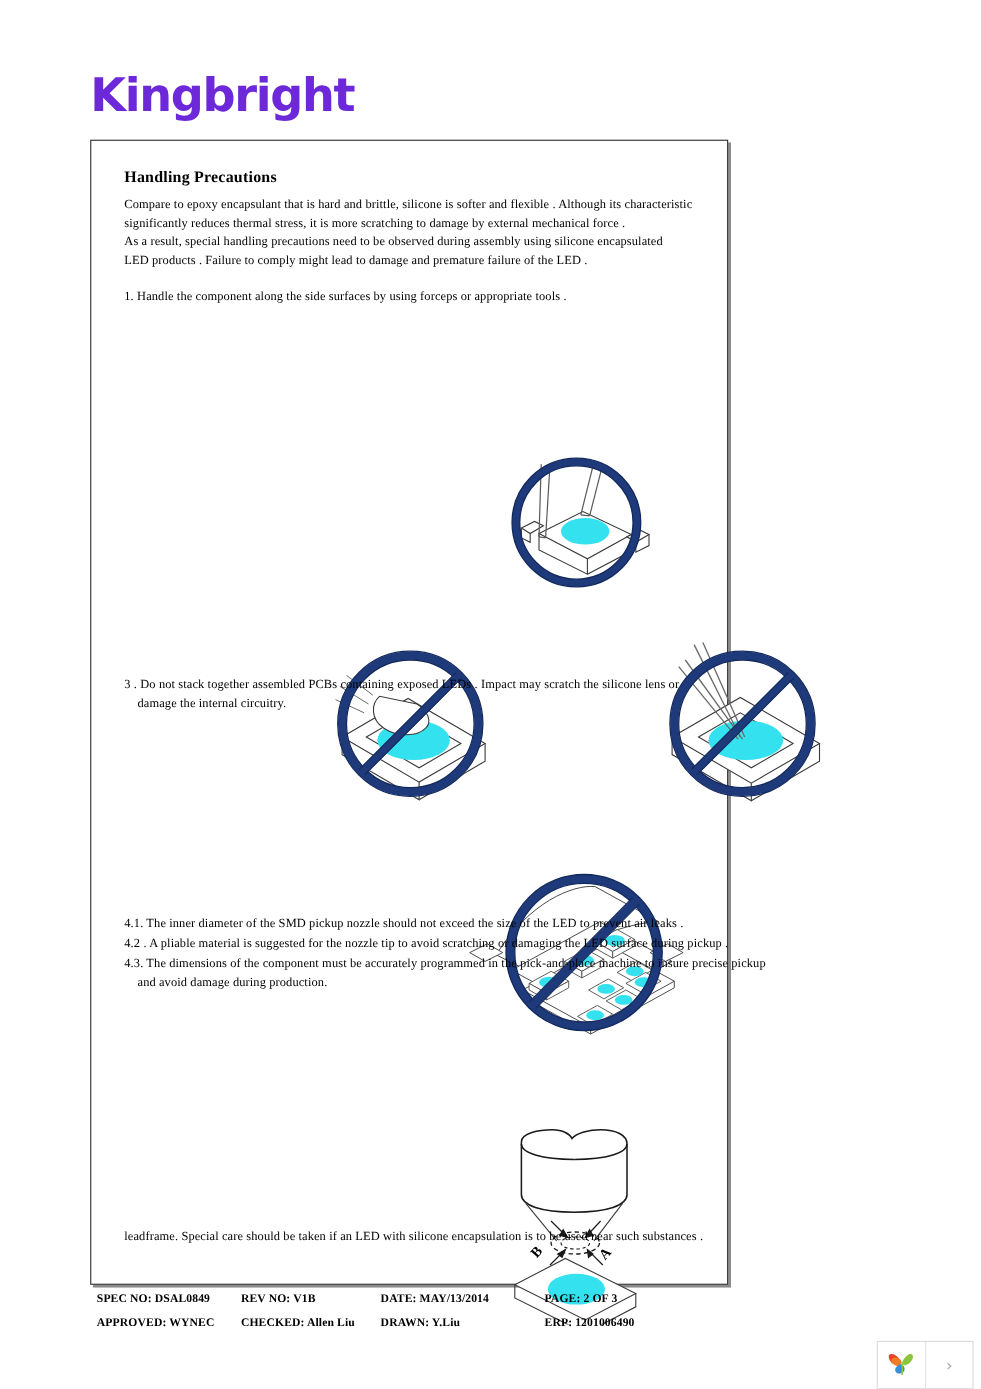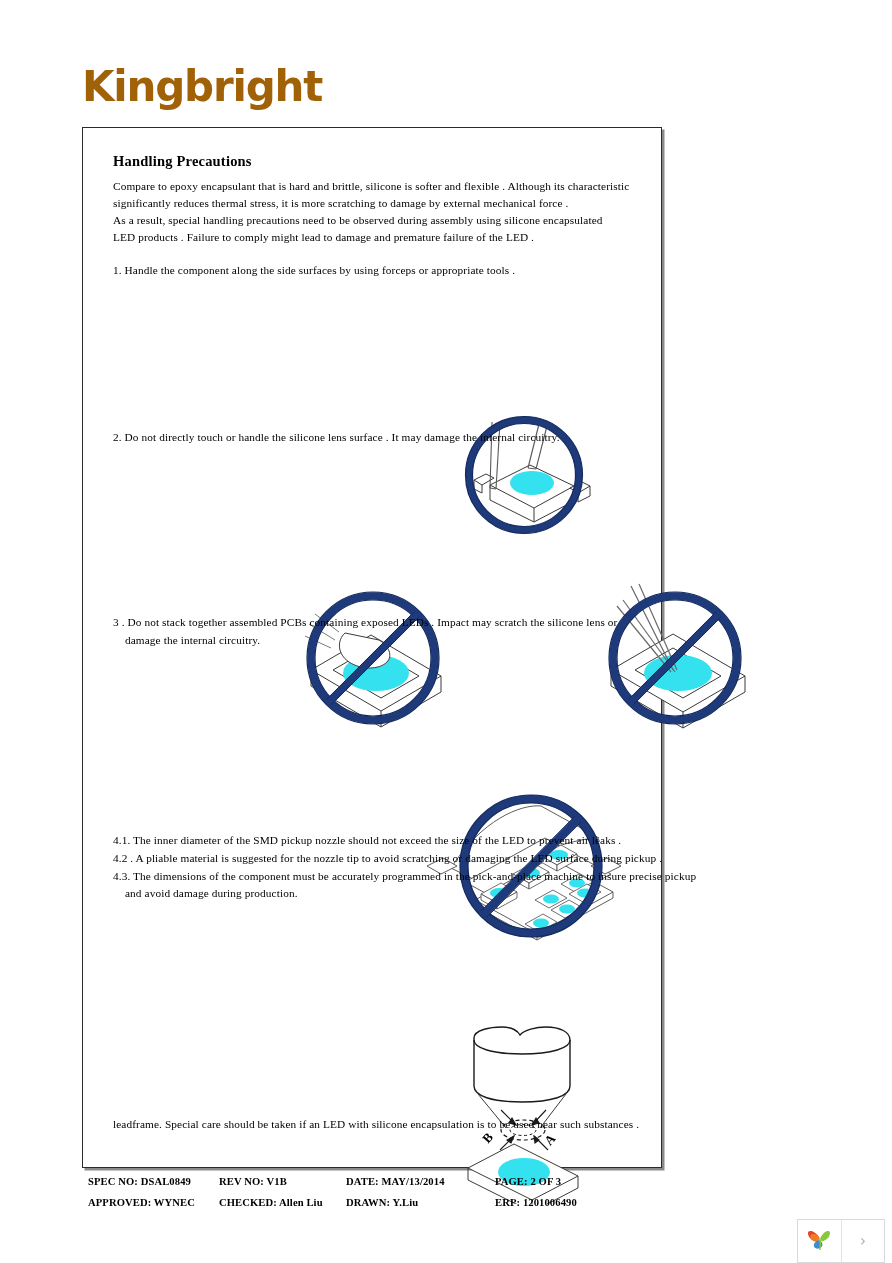--- a/index.html
+++ b/index.html
@@ -19,21 +19,21 @@
 
   
   #brand-logo {
     position: absolute;
     left: 82px;
     top: 66px;
     font-family: "DejaVu Sans", sans-serif;
     font-weight: 700;
     font-size: 42px;
     letter-spacing: -1.2px;
-    color: #a16207;
+    color: #6d28d9;
     line-height: 1;
   }
 
   
   #content-frame {
     position: absolute;
     left: 82px;
     top: 127px;
     width: 580px;
     height: 1041px;
@@ -174,21 +174,20 @@
         <polyline points="34,78 40,79"></polyline>
         <polyline points="72,58 80,59"></polyline>
       </g>
 
       <circle cx="68" cy="65" r="55" fill="none" stroke="#1f3a7a" stroke-width="7"></circle>
       <circle cx="68" cy="65" r="58.5" fill="none" stroke="#132a5e" stroke-width="1.2"></circle>
       <circle cx="68" cy="65" r="51.5" fill="none" stroke="#132a5e" stroke-width="1.2"></circle>
     </svg>
   </div>
 
-  <div class="body-line" style="top:303px;">2. Do not directly touch or handle the silicone lens surface . It may damage the internal circuitry.</div>
 
   <div class="figure" style="left:210px; top:450px;">
     <svg width="170" height="155" viewBox="0 0 170 155" xmlns="http://www.w3.org/2000/svg">
       <g fill="none" stroke="#3a3a3a" stroke-width="1">
         <polygon points="18,92 78,57 148,98 88,133" fill="#ffffff"></polygon>
         <polyline points="18,92 18,108 88,149 88,133"></polyline>
         <polyline points="88,149 148,114 148,98"></polyline>
 
         <polygon points="40,92 78,70 126,98 88,120" fill="#ffffff"></polygon>
       </g>

